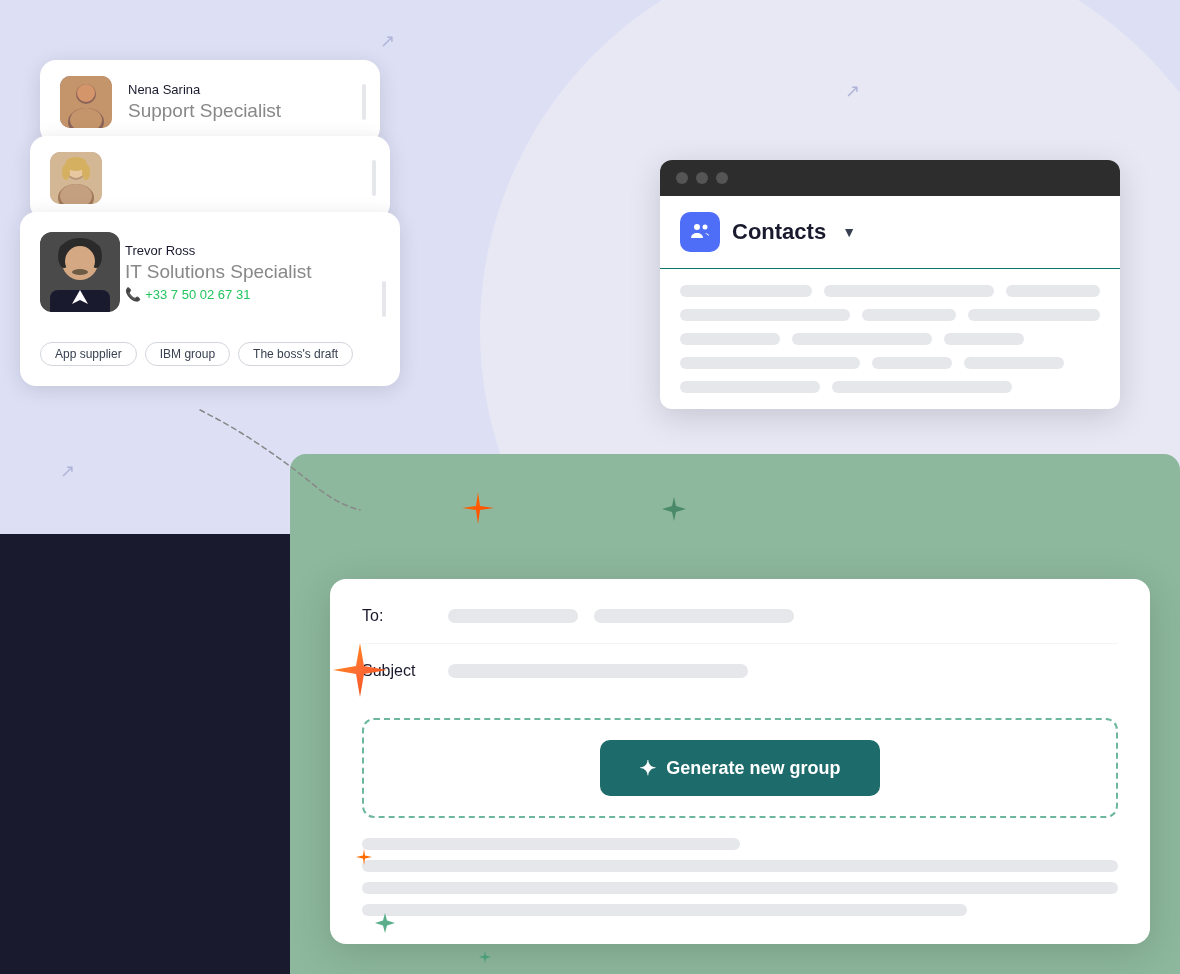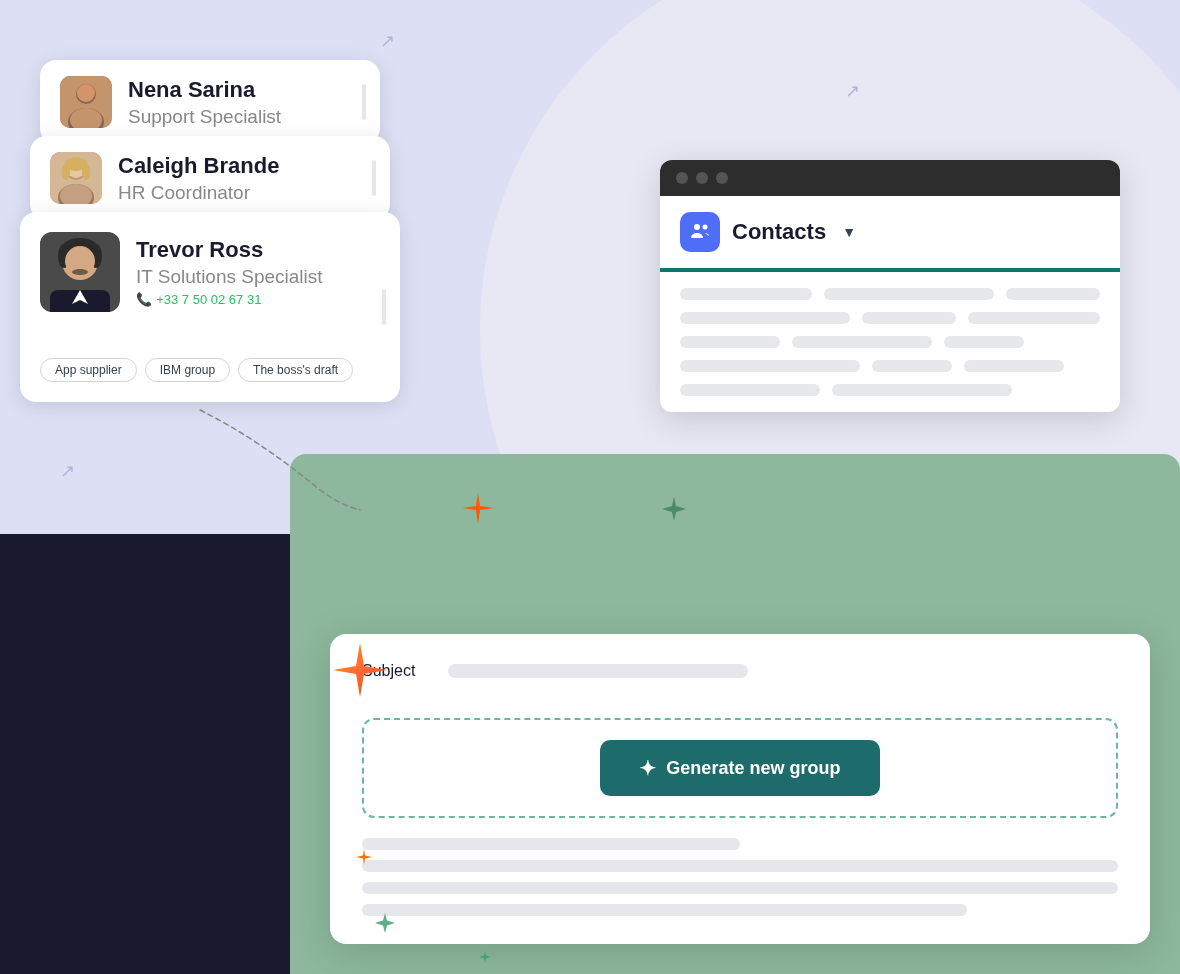--- a/index.html
+++ b/index.html
@@ -97,21 +97,21 @@
       margin-left: 0;
       z-index: 10;
       flex-direction: column;
       align-items: flex-start;
       padding: 20px;
     }
 
     .card-3-top {
       display: flex;
       align-items: center;
-      gap: 16px;
+      gap: 5px;
       width: 100%;
     }
 
     .avatar-small {
       width: 52px;
       height: 52px;
       border-radius: 10px;
       overflow: hidden;
       flex-shrink: 0;
       background: #c0a882;
@@ -154,22 +154,22 @@
       width: 80px;
       height: 80px;
       border-radius: 12px;
       display: flex;
       align-items: center;
       justify-content: center;
       font-size: 36px;
     }
 
     .contact-info h3 {
-      font-size: 22px;
-      font-weight: 700;
+      font-size: 13px;
+      font-weight: 400;
       color: #1a1a2e;
       margin-bottom: 3px;
     }
 
     .contact-info .role {
       font-size: 19px;
       color: #888;
     }
 
     .contact-info .phone {
@@ -188,21 +188,21 @@
       transform: translateY(-50%);
       width: 4px;
       height: 36px;
       background: #e5e7eb;
       border-radius: 2px;
     }
 
     .tags-row {
       display: flex;
       gap: 8px;
-      margin-top: 30px;
+      margin-top: 14px;
       flex-wrap: wrap;
     }
 
     .tag {
       border: 1px solid #d1d5db;
       border-radius: 20px;
       padding: 4px 14px;
       font-size: 12px;
       color: #374151;
       background: white;
@@ -235,21 +235,21 @@
       border-radius: 50%;
       background: #555;
     }
 
     .panel-header {
       background: white;
       padding: 16px 20px;
       display: flex;
       align-items: center;
       gap: 12px;
-      border-bottom: 4px solid #0f766e;
+      border-bottom: 1px solid #0f766e;
     }
 
     .contacts-icon {
       width: 40px;
       height: 40px;
       background: #4f6ef7;
       border-radius: 10px;
       display: flex;
       align-items: center;
       justify-content: center;
@@ -441,24 +441,20 @@
         <rect width="52" height="52" rx="10" fill="#D4B896"></rect>
         <circle cx="26" cy="18" r="10" fill="#B8967A"></circle>
         <ellipse cx="26" cy="46" rx="18" ry="14" fill="#A07858"></ellipse>
         <circle cx="26" cy="17" r="9" fill="#E8C8A0"></circle>
         <ellipse cx="26" cy="44" rx="16" ry="12" fill="#C4A080"></ellipse>
 
         <ellipse cx="26" cy="12" rx="11" ry="7" fill="#D4B060"></ellipse>
         <ellipse cx="16" cy="20" rx="4" ry="8" fill="#D4B060"></ellipse>
         <ellipse cx="36" cy="20" rx="4" ry="8" fill="#D4B060"></ellipse>
       </svg>
-    </div>
-    <div class="contact-info">
-      <h3>Caleigh Brande</h3>
-      <div class="role">HR Coordinator</div>
     </div>
     <div class="card-scroll-handle"></div>
   </div>
 
   <div class="contact-card card-3">
     <div class="card-3-top">
       <div class="avatar-large avatar-trevor">
         <svg width="80" height="80" viewBox="0 0 80 80" xmlns="http://www.w3.org/2000/svg">
           <rect width="80" height="80" rx="12" fill="#4A4A4A"></rect>
 
@@ -540,20 +536,25 @@
     </div>
     <div class="panel-row">
       <div class="row-block rb-lg"></div>
       <div class="row-block rb-xl"></div>
     </div>
   </div>
 </div>
 
 <div class="email-panel">
 
+  <div class="email-field-row">
+    <span class="field-label">To:</span>
+    <div class="field-block fb-1"></div>
+    <div class="field-block fb-2"></div>
+  </div>
 
   <div class="email-field-row" style="border-bottom: none; margin-bottom: 8px;">
     <span class="field-label">Subject</span>
     <div class="field-block fb-3"></div>
   </div>
 
   <div class="generate-btn-container">
     <button class="generate-btn">
       <span class="sparkle-icon">✦</span>
       <span>Generate new group</span>

